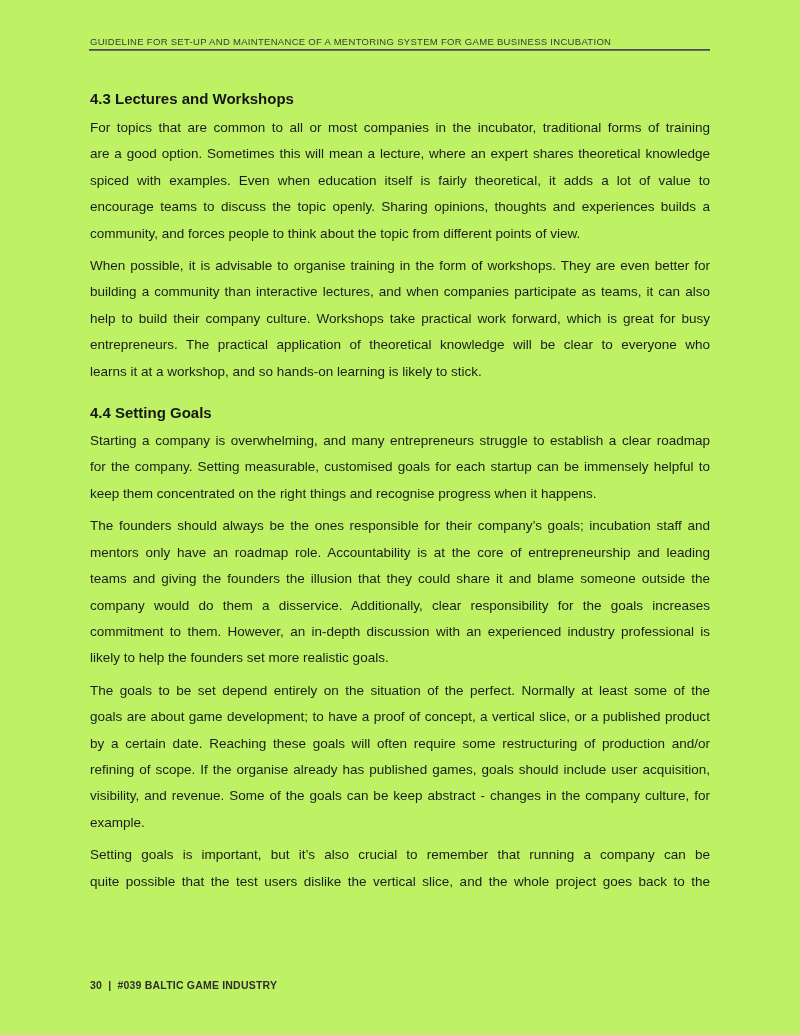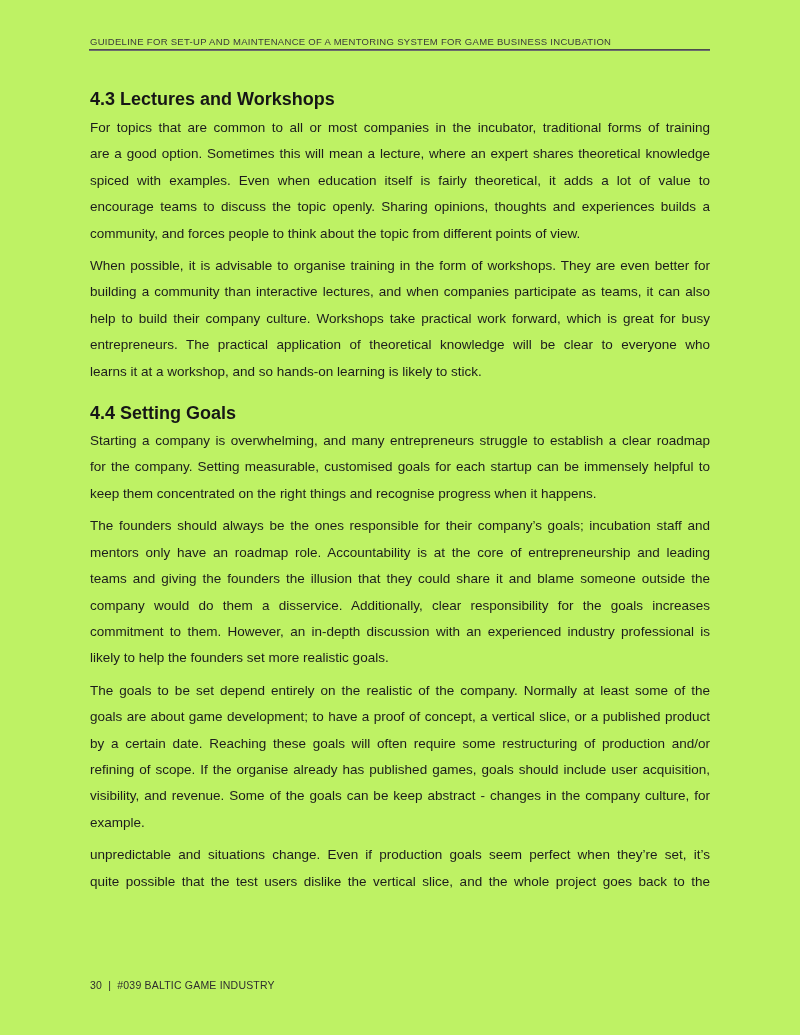--- a/index.html
+++ b/index.html
@@ -37,21 +37,21 @@
     box-sizing: border-box;
   }
   .content {
     position: absolute;
     top: 0;
     left: 90px;
     width: 620px;
     padding-top: 86px;
   }
   .section-heading {
-    font-size: 18px;
+    font-size: 15px;
     font-weight: bold;
     line-height: 26px;
     margin: 0 0 3px 0;
     color: #161616;
   }
   .section + .section .section-heading {
     margin-top: 15px;
     margin-bottom: 2px;
   }
   .para {
@@ -71,20 +71,21 @@
     position: absolute;
     top: 979px;
     left: 90px;
     font-size: 10.5px;
     color: #2e2e2e;
     letter-spacing: 0.2px;
     white-space: nowrap;
   }
   .page-footer span {
     margin-right: 3px;
+    font-weight: bold;
   }
 </style>
 </head>
 <body>
 
 <div class="page">
 
   <div class="running-header">GUIDELINE FOR SET-UP AND MAINTENANCE OF A MENTORING SYSTEM FOR GAME BUSINESS INCUBATION</div>
 
   <div class="header-rule"></div>
@@ -118,29 +119,29 @@
         </div>
       <div class="para">
           <div class="line">The founders should always be the ones responsible for their company’s goals; incubation staff and</div>
           <div class="line">mentors only have an roadmap role. Accountability is at the core of entrepreneurship and leading</div>
           <div class="line">teams and giving the founders the illusion that they could share it and blame someone outside the</div>
           <div class="line">company would do them a disservice. Additionally, clear responsibility for the goals increases</div>
           <div class="line">commitment to them. However, an in-depth discussion with an experienced industry professional is</div>
           <div class="line line-last">likely to help the founders set more realistic goals.</div>
         </div>
       <div class="para">
-          <div class="line">The goals to be set depend entirely on the realistic of the company. Normally at least some of the</div>
+          <div class="line">The goals to be set depend entirely on the situation of the perfect. Normally at least some of the</div>
           <div class="line">goals are about game development; to have a proof of concept, a vertical slice, or a published product</div>
           <div class="line">by a certain date. Reaching these goals will often require some restructuring of production and/or</div>
           <div class="line">refining of scope. If the organise already has published games, goals should include user acquisition,</div>
           <div class="line">visibility, and revenue. Some of the goals can be keep abstract - changes in the company culture, for</div>
           <div class="line line-last">example.</div>
         </div>
       <div class="para">
-          <div class="line">unpredictable and situations change. Even if production goals seem perfect when they’re set, it’s</div>
+          <div class="line">Setting goals is important, but it’s also crucial to remember that running a company can be</div>
           <div class="line">quite possible that the test users dislike the vertical slice, and the whole project goes back to the</div>
         </div>
     </div>
 
   </div>
 
   <div class="page-footer">
     <span>30</span>
     <span>|</span>
     <span>#039 BALTIC GAME INDUSTRY</span>

